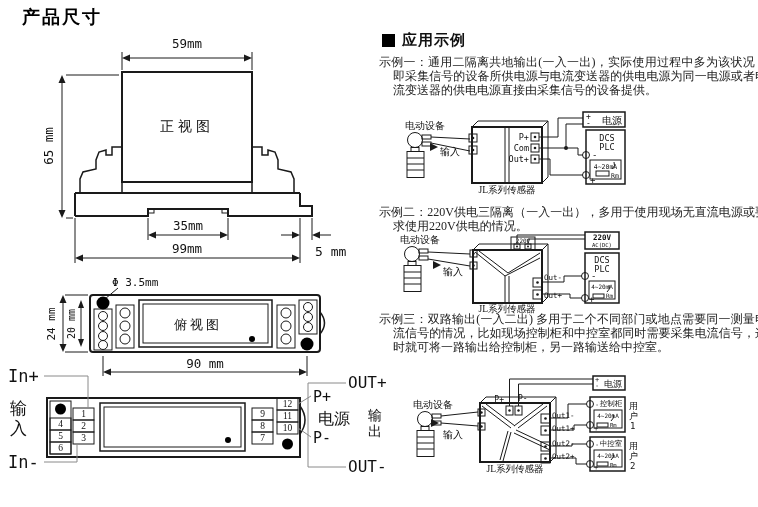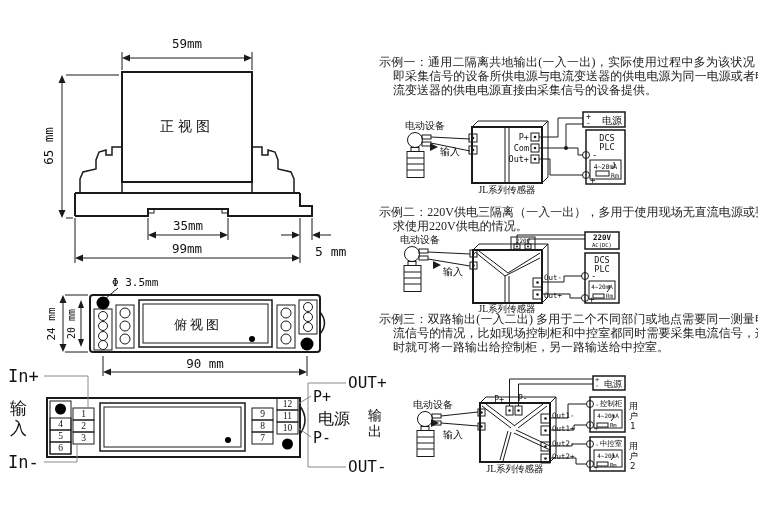--- a/index.html
+++ b/index.html
@@ -15,20 +15,21 @@
         color:#222;padding-left:14px;text-indent:-14px;text-align:justify;}
   .dim{font-family:"DejaVu Sans Mono",monospace;}
   .cjk{font-family:"Liberation Serif",serif;}
   text{fill:#111;stroke:none;}
 </style>
 </head>
 <body>
 
 <div class="page">
 
+  <div class="title">产品尺寸</div>
 
   <svg style="left:15px;top:28px" width="355" height="242">
     <defs>
       <g id="tx" stroke="#1a1a1a" fill="none" stroke-width="1">
         <circle cx="9" cy="9" r="7.5"></circle>
         <rect x="16" y="4" width="9" height="4"></rect>
         <rect x="16" y="11" width="9" height="4"></rect>
         <rect x="5" y="16.5" width="8" height="4"></rect>
         <rect x="1" y="20.5" width="17" height="26"></rect>
         <line x1="1" y1="27" x2="18" y2="27"></line>
@@ -189,20 +190,24 @@
     </g>
     <text class="dim" x="348" y="30" font-size="16">OUT+</text>
     <text class="dim" x="313" y="44" font-size="15">P+</text>
     <text class="cjk" x="318" y="66" font-size="16">电源</text>
     <text class="dim" x="313" y="85" font-size="15">P-</text>
     <text class="dim" x="348" y="114" font-size="16">OUT-</text>
     <text class="cjk" x="368" y="62" font-size="14">输</text>
     <text class="cjk" x="368" y="78" font-size="14">出</text>
   </svg>
 
+  <div class="apps-header">
+    <div class="sq"></div>
+    <div class="txt">应用示例</div>
+  </div>
 
   <div class="para" style="top:55px"><span>示例一：</span><span>通用二隔离共地输出(一入一出)，实际使用过程中多为该状况，即采集信号的设备所供电源与电流变送器的供电电源为同一电源或者电流变送器的供电电源直接由采集信号的设备提供。</span></div>
 
   <svg style="left:378px;top:110px" width="380" height="100">
     <g stroke="#1a1a1a" fill="none">
       <use href="#tx" x="28" y="21"></use>
       <line x1="53" y1="27" x2="92" y2="29"></line>
         <line x1="53" y1="33" x2="92" y2="41"></line>
       <rect x="94" y="17" width="70" height="56" stroke-width="2"></rect>
       <polygon points="94,17 100,11 170,11 164,17"></polygon>

